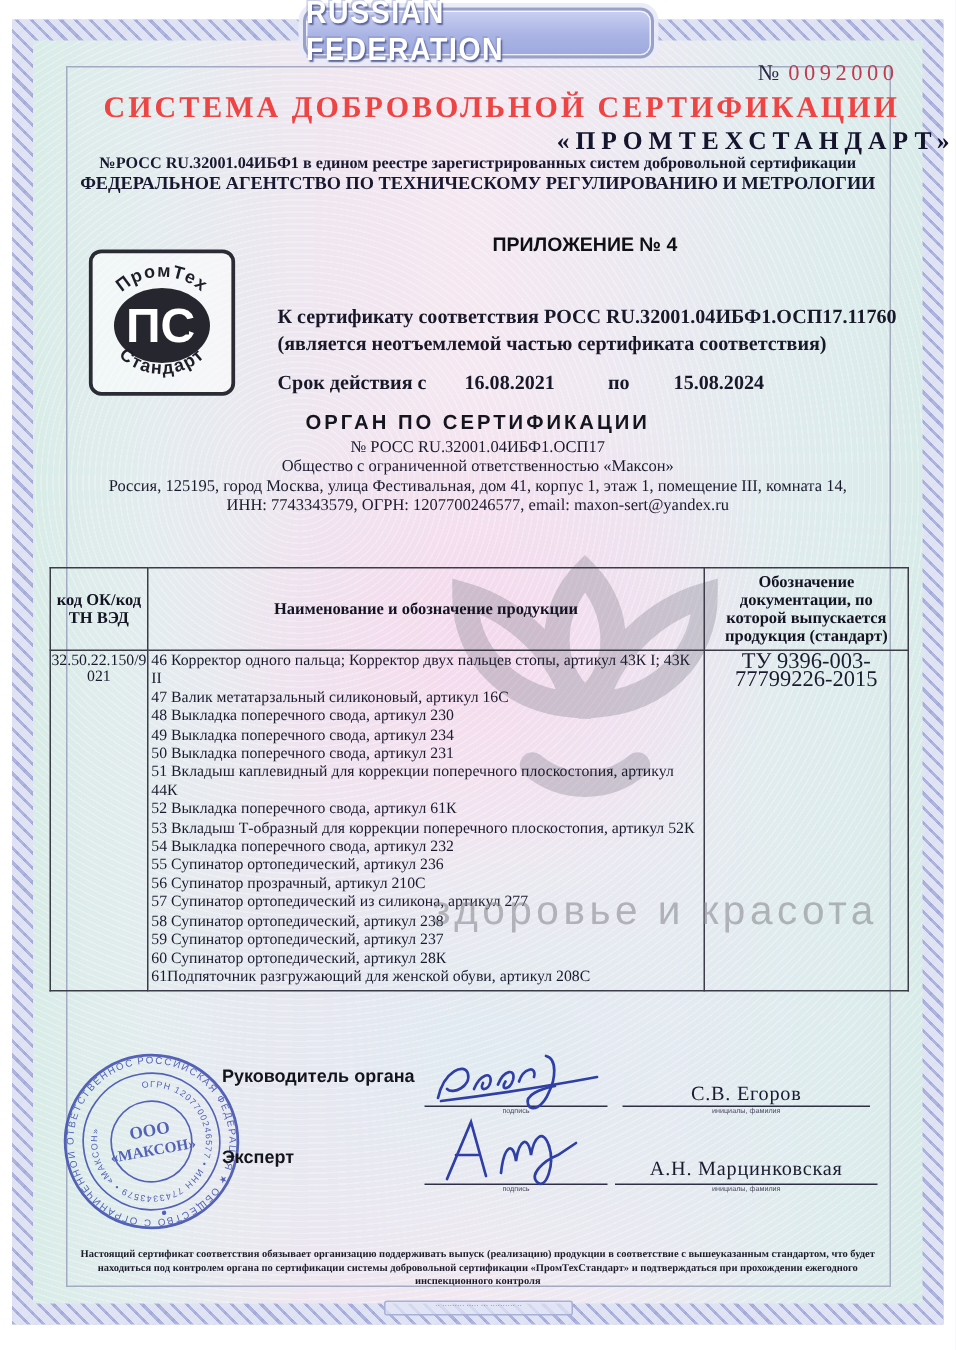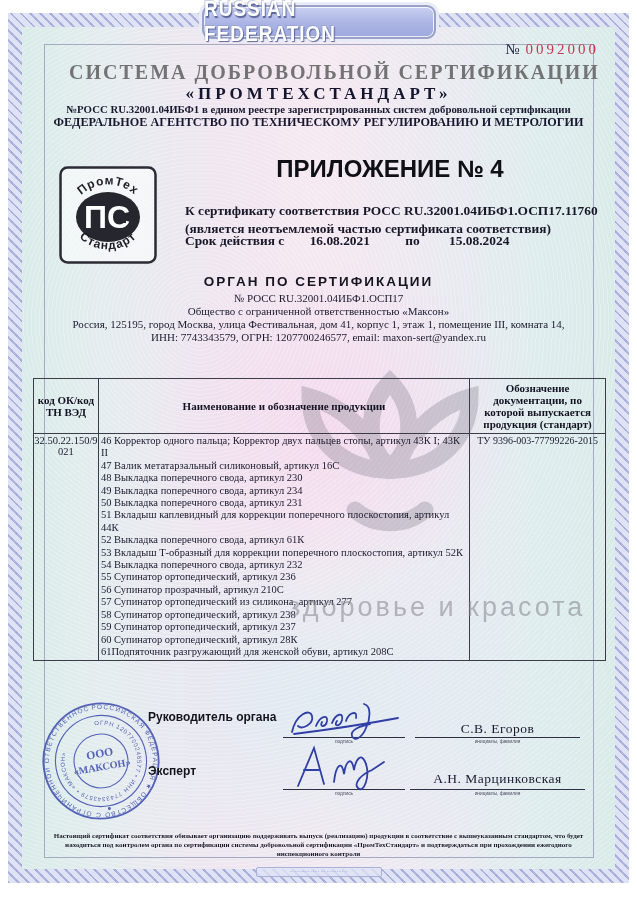--- a/index.html
+++ b/index.html
@@ -31,45 +31,45 @@
     background:linear-gradient(#c9d0f2 0%,#aab4e4 55%,#9ea9de 100%);
     border:2px solid #99a1c8; box-shadow:0 0 0 3px rgba(233,235,248,.95), inset 0 0 0 1px rgba(255,255,255,.8);
     display:flex; align-items:center; justify-content:center; }
   .banner span { font-family:"Liberation Sans","DejaVu Sans",sans-serif; font-weight:bold; font-size:19px;
     letter-spacing:1px; color:#fff; text-shadow:1px 1px 1px rgba(84,94,148,.95), -1px -1px 0 rgba(130,140,190,.4);
     transform:scaleY(1.12); }
 
   .cert-number { right:38px; top:41px; font-size:15px; color:#2a2a44; }
   .cert-number .val { color:#c23a50; letter-spacing:3px; margin-left:6px; }
 
-  .h-title  { left:0; top:61px; width:637px; font-weight:bold; font-size:20px; letter-spacing:2px; color:#737373;padding-left:32px; }
-  .h-sub    { left:0; top:84px; width:637px; font-weight:bold; font-size:17px; letter-spacing:4px; color:#14142c; }
+  .h-title  { left:0; top:61px; width:637px; font-weight:bold; font-size:20px; letter-spacing:2px; color:#ef4444;padding-left:32px; }
+  .h-sub    { left:0; top:84px; width:637px; font-weight:bold; font-size:17px; letter-spacing:4px; color:#14142c;text-align:right; }
   .h-reg    { left:0; top:103px; width:637px; font-weight:bold; font-size:10.8px; color:#181830; }
   .h-agency { left:0; top:115px; width:637px; font-weight:bold; font-size:12.2px; color:#181830; }
 
   .logo { left:58px; top:165px; }
 
-  .annex-title { left:180px; top:155px; width:420px; font-weight:bold; font-size:24px; color:#0f0f16; }
+  .annex-title { left:180px; top:155px; width:420px; font-weight:bold; font-size:13px; color:#0f0f16; }
   .annex-l1 { left:185px; top:203px; width:420px; font-weight:bold; font-size:13.4px; color:#181828; }
   .annex-l2 { left:185px; top:221px; width:420px; font-weight:bold; font-size:13.4px; color:#181828; }
-  .validity { left:185px; top:233px; width:420px; font-weight:bold; font-size:13.4px; color:#181828; }
+  .validity { left:185px; top:247px; width:420px; font-weight:bold; font-size:13.4px; color:#181828; }
   .validity .d1 { margin-left:22px; } .validity .po { margin-left:32px; } .validity .d2 { margin-left:26px; }
 
   .org-title { left:0; top:274px; width:637px; font-weight:bold; font-size:13.5px; letter-spacing:2px; color:#15151f; }
   .org-line  { left:0; width:637px; font-size:11px; color:#1b1b2e; }
   .list-title{ left:0; top:354px; width:637px; font-weight:bold; font-size:13.4px; color:#101020; }
 
   
   .tbl { left:33px; top:378px; width:573px; border-collapse:collapse; z-index:2; position:absolute; }
   .tbl th, .tbl td { border:1px solid #3c3c48; vertical-align:top; }
   .tbl th { font-weight:bold; font-size:11px; text-align:center; vertical-align:middle; padding:3px 2px; color:#131322; }
   .c-code { width:65px; } .c-name { width:372px; } .c-std { width:136px; }
   .td-code { text-align:center; font-size:10.5px; padding-top:1px; overflow-wrap:anywhere; color:#1b1b2e; }
   .td-name { font-size:10.5px; line-height:12.4px; padding:1px 2px 2px 2px; color:#1b1b2e; }
-  .td-std  { text-align:center; font-size:10px; line-height:12.4px; padding-top:1px; color:#1b1b2e;margin-left:24px; }
+  .td-std  { text-align:center; font-size:15px; line-height:12.4px; padding-top:1px; color:#1b1b2e;margin-left:24px; }
 
   
   .emblem { left:215px; top:352px; opacity:.28; z-index:1; }
   .wm-big { left:44px; top:506px; width:560px; font-family:"Liberation Sans","DejaVu Sans",sans-serif;
     font-weight:bold; font-size:82px; letter-spacing:6px; color:#7e7e86; opacity:.5; z-index:3; pointer-events:none; }
   .wm-small { left:288px; top:592px; font-family:"Liberation Sans","DejaVu Sans",sans-serif;
     font-size:27px; letter-spacing:3px; color:#84848c; opacity:.55; z-index:3; pointer-events:none; }
 
   
   .stamp { left:36px; top:696px; z-index:4; opacity:.92; transform:rotate(-10deg); }

